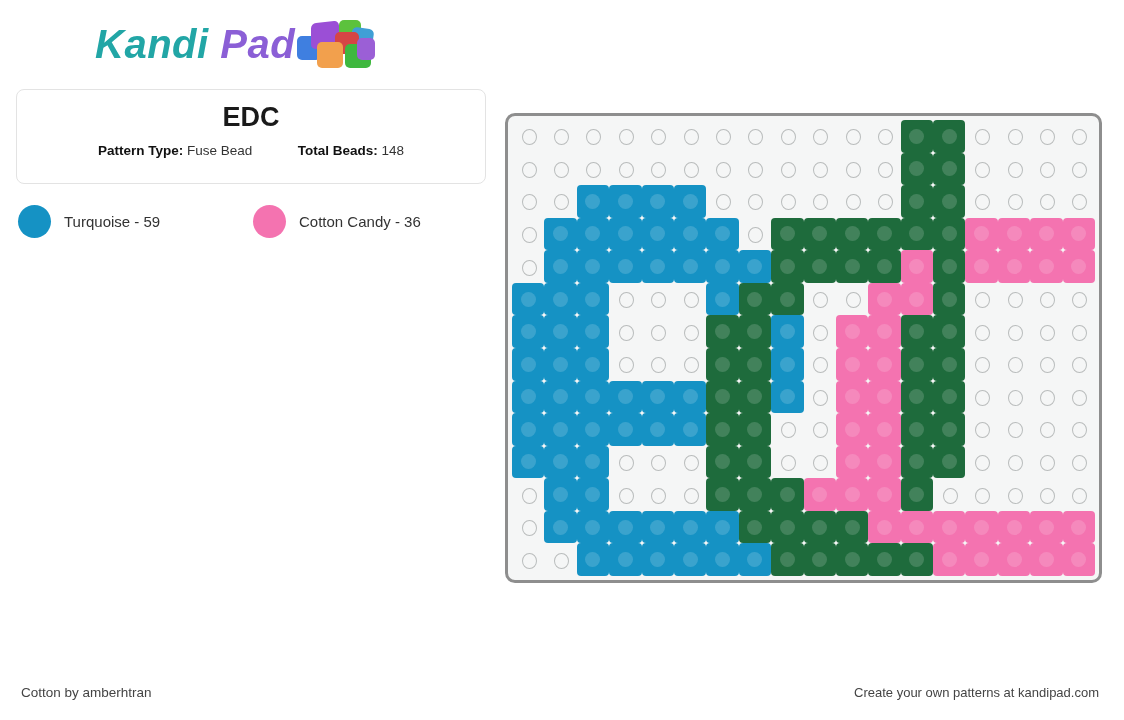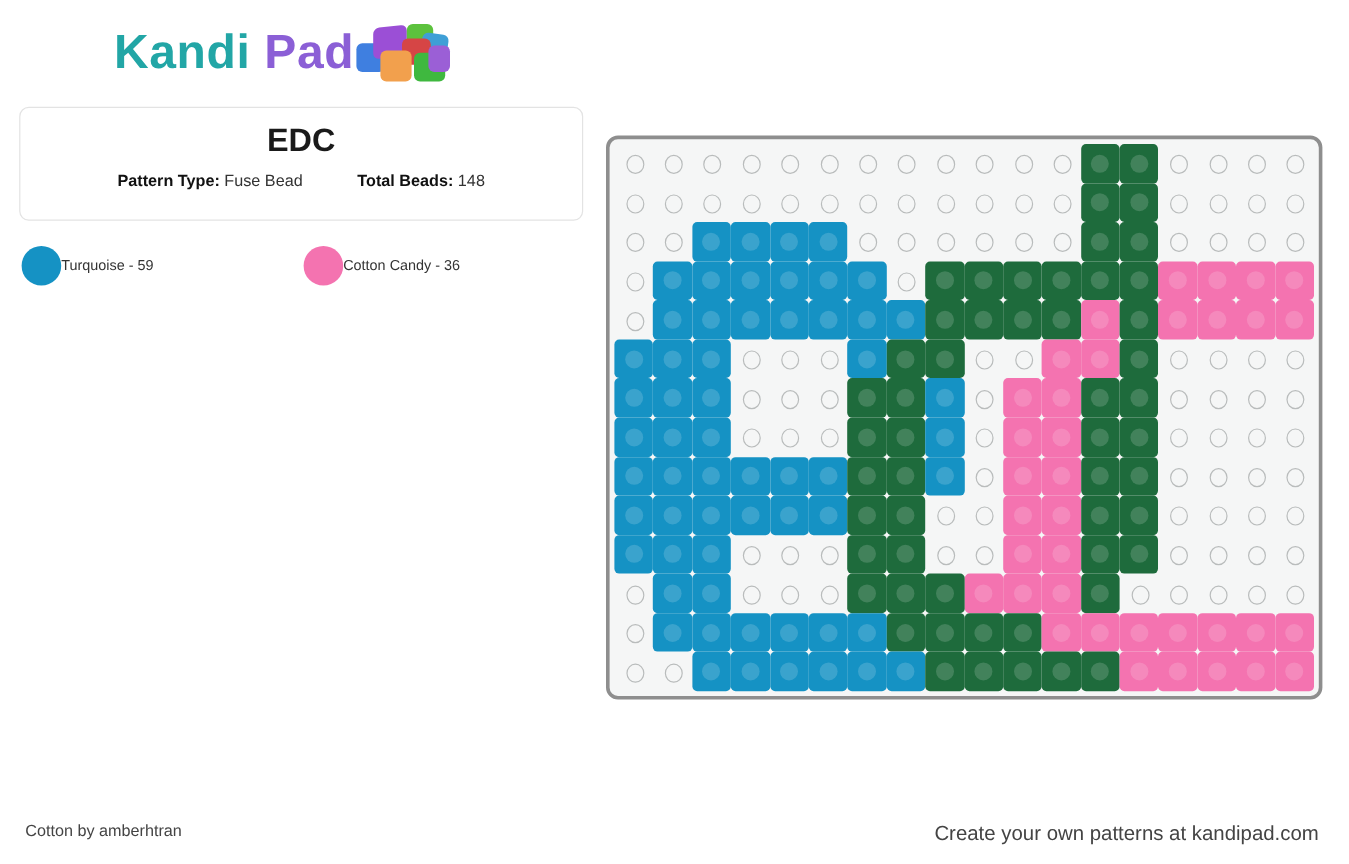--- a/index.html
+++ b/index.html
@@ -16,20 +16,21 @@
     height: 720px;
   }
 
   
   .logo-wrap {
     position: absolute;
     left: 95px;
     top: 18px;
     display: flex;
     align-items: center;
+    font-style: italic;
   }
   .logo-text {
     font-size: 40px;
     font-weight: 700;
     letter-spacing: 0.5px;
     line-height: 1;
     white-space: nowrap;
   }
   .logo-k { color: #22a6a6; }
   .logo-p { color: #8b5fd6; }
@@ -95,21 +96,22 @@
     width: 50%;
     height: 42px;
   }
   .swatch {
     width: 33px;
     height: 33px;
     border-radius: 50%;
     flex: none;
   }
   .legend-label {
-    font-size: 12px;
+    margin-left: 13px;
+    font-size: 15px;
     color: #333;
     white-space: nowrap;
   }
 
   
   .grid-panel {
     position: absolute;
     left: 505px;
     top: 113px;
     width: 597px;
@@ -158,21 +160,21 @@
     position: absolute;
     left: 21px;
     top: 685px;
     font-size: 13.5px;
     color: #444;
   }
   .footer-right {
     position: absolute;
     right: 25px;
     top: 685px;
-    font-size: 17px;
+    font-size: 13px;
     color: #444;
   }
 </style>
 </head>
 <body>
 
 <div id="app">
 
   <div class="logo-wrap">
     <div class="logo-text">

